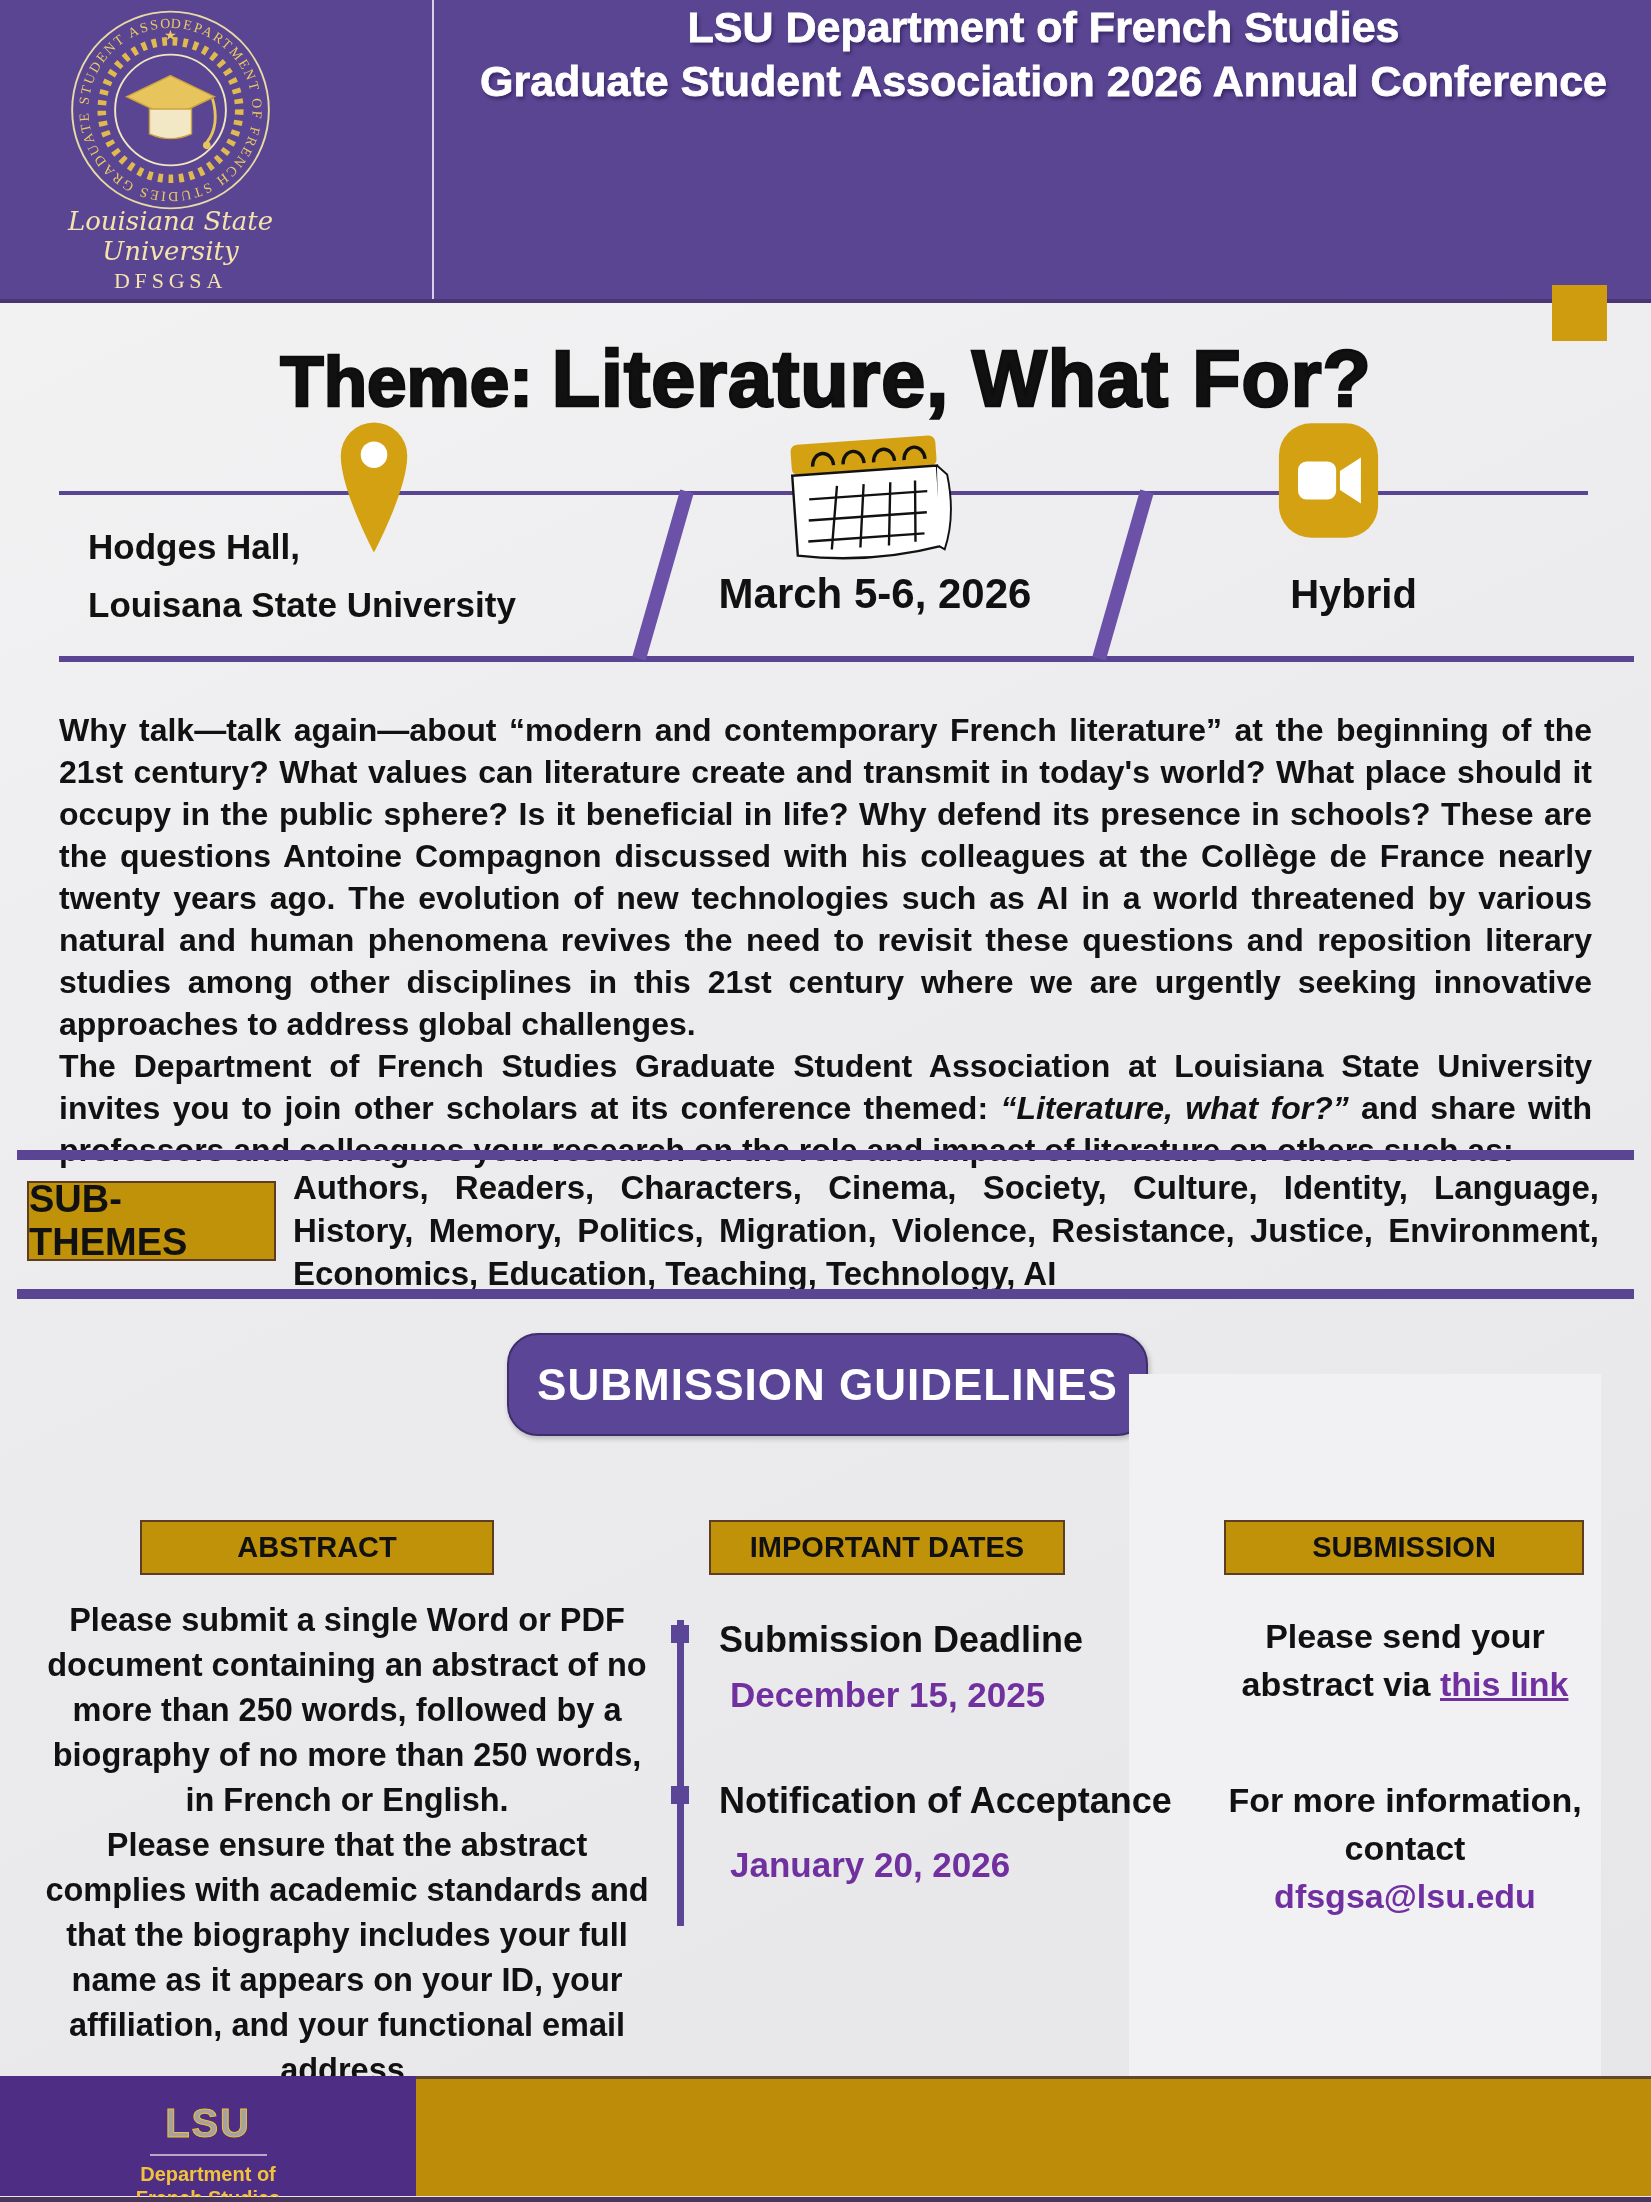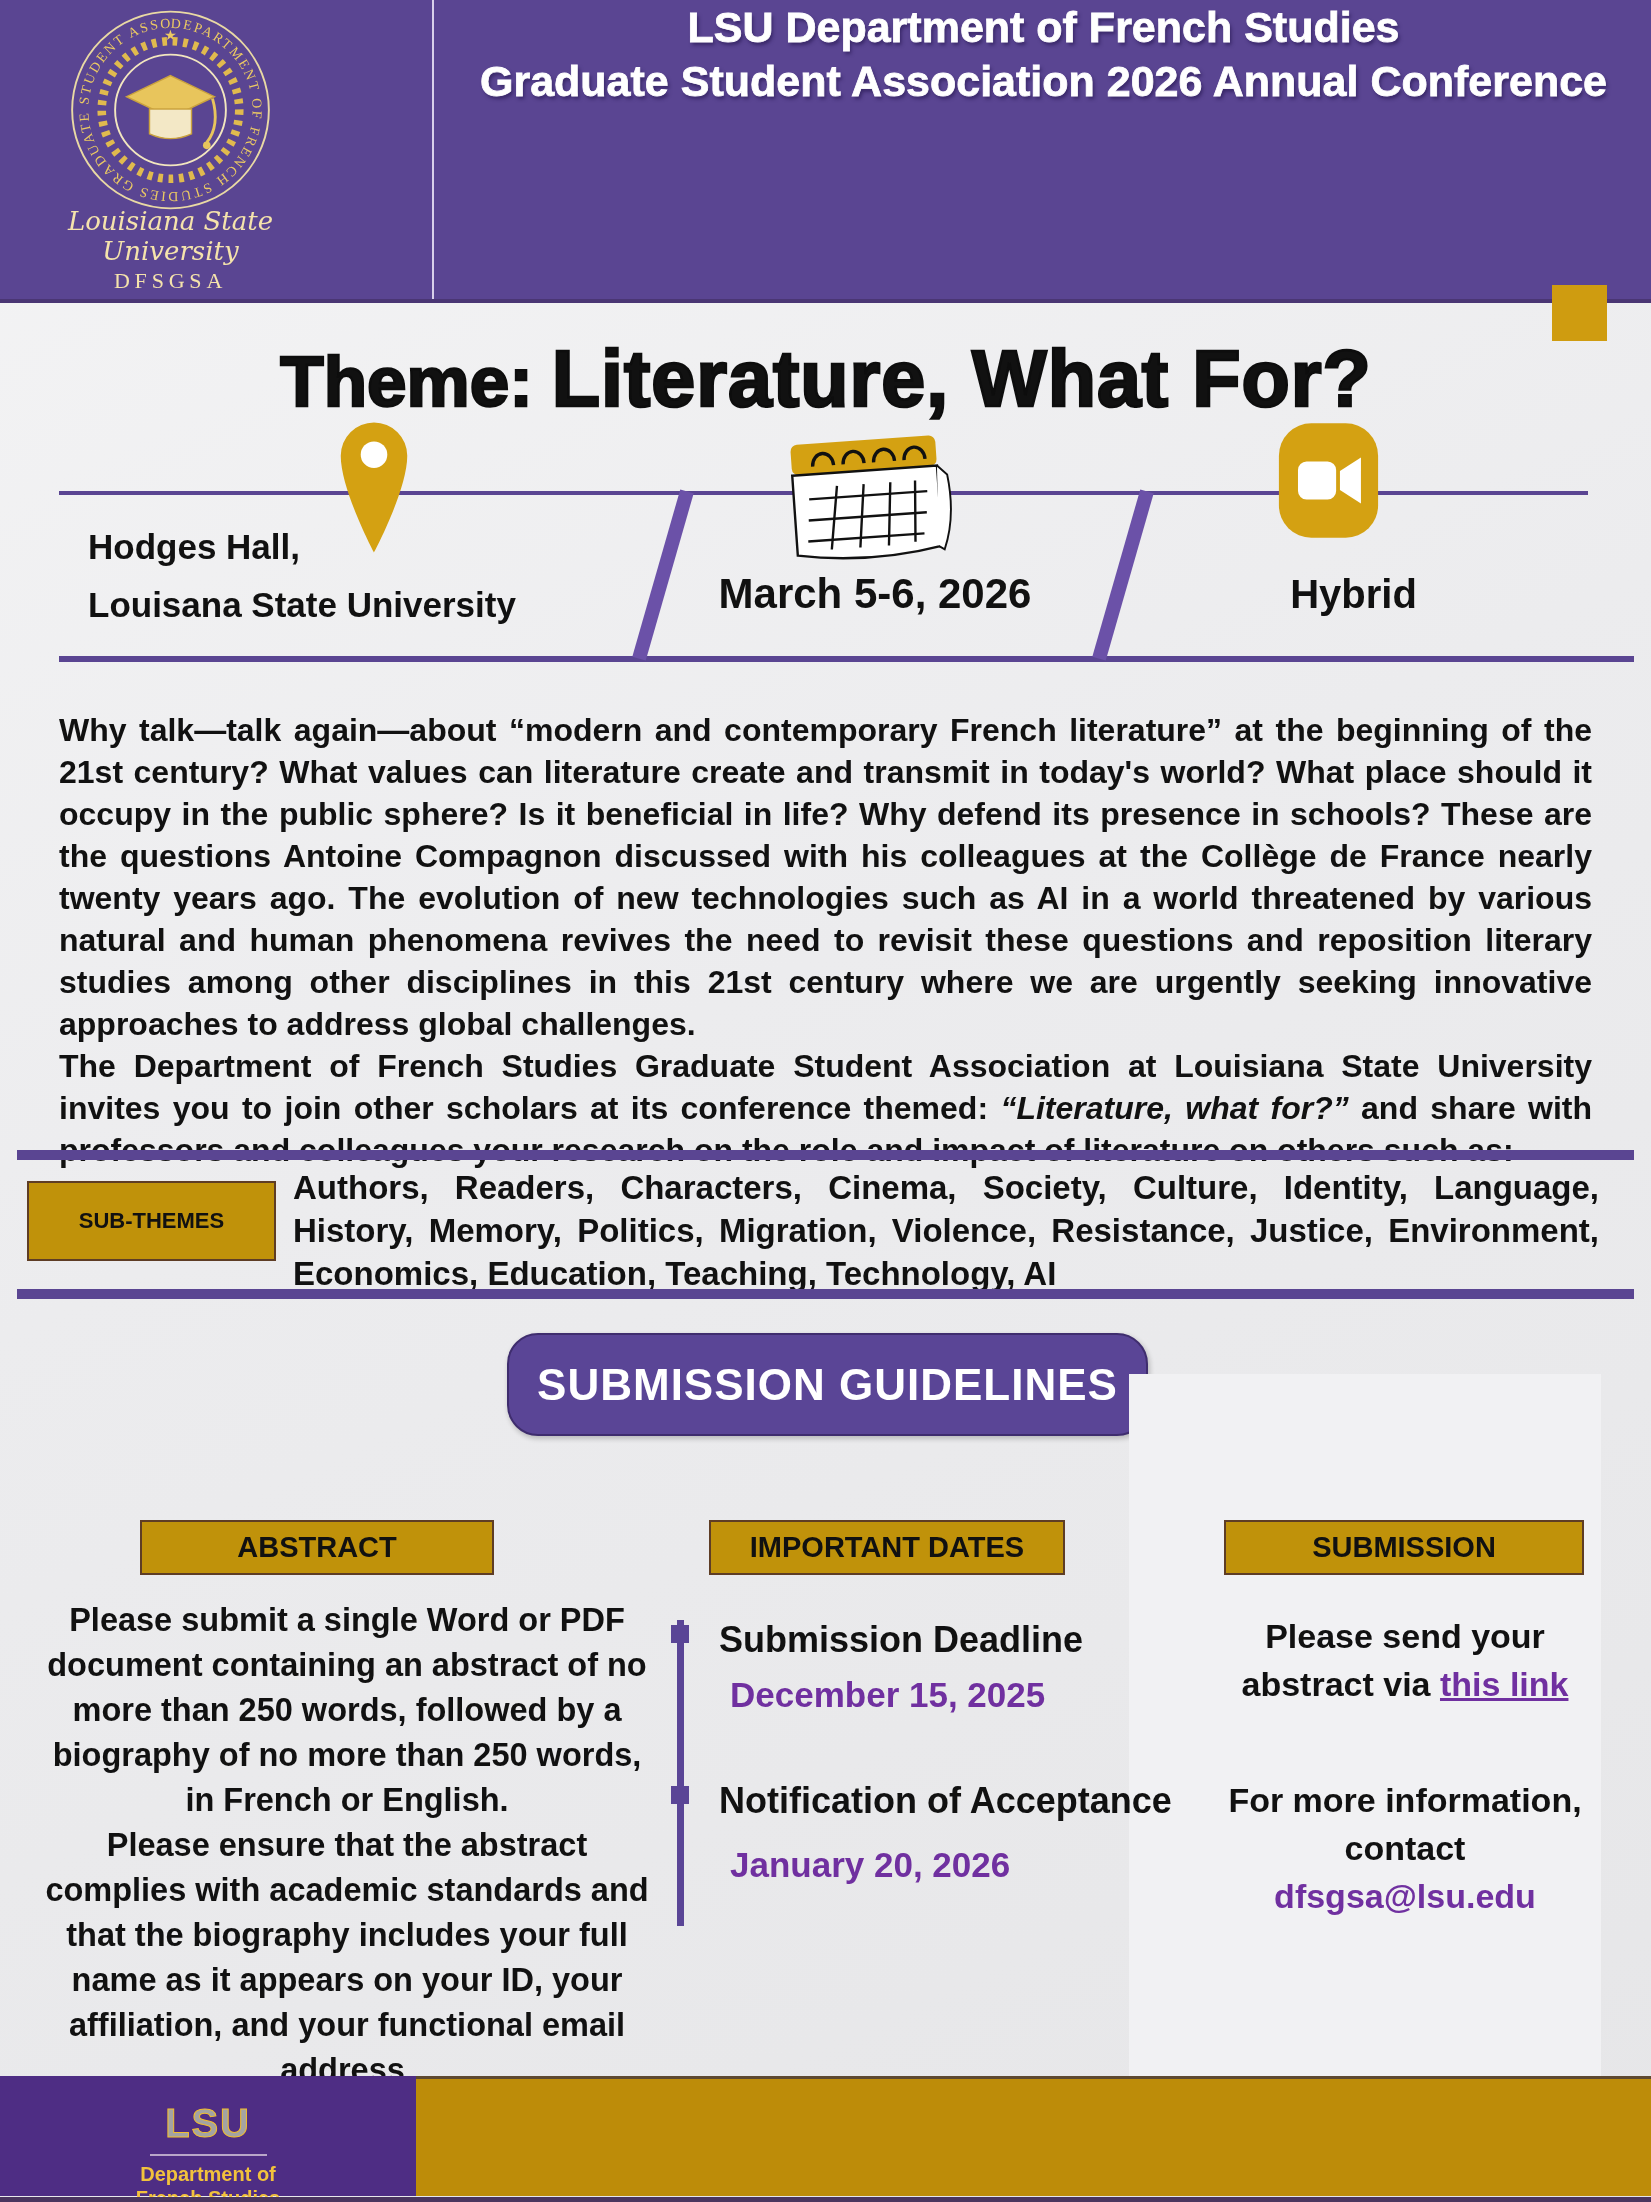--- a/index.html
+++ b/index.html
@@ -37,21 +37,21 @@
   
   .intro{position:absolute;left:59px;top:673px;width:1533px;font-size:32px;line-height:42px;
     font-weight:bold;text-align:justify;margin-top:36px;}
   .intro p{margin:0;}
   .theme-inline{font-style:italic;}
   
   .bar{position:absolute;left:17px;width:1617px;height:9.6px;background:#5a4592;}
   .bar-top{top:1150px;} .bar-bottom{top:1289px;}
   .subthemes-box{position:absolute;left:27px;top:1181px;width:245px;height:76px;background:#c0920a;
     border:2.9px solid #5e3d25;display:flex;align-items:center;justify-content:center;
-    font-size:22px;font-weight:bold;}
+    font-size:38px;font-weight:bold;}
   .subthemes-text{position:absolute;left:293px;top:1166px;width:1306px;font-size:33px;line-height:43px;
     font-weight:bold;text-align:justify;}
   
   .pill{position:absolute;left:507px;top:1333px;width:637px;height:99px;background:#5a4596;
     border:2.9px solid #3f2d6e;border-radius:31px;display:flex;align-items:center;justify-content:center;
     color:#fff;font-size:44px;font-weight:bold;letter-spacing:1px;box-shadow:1.9px 2.9px 4.8px rgba(0,0,0,.2);}
   .right-panel{position:absolute;left:1129px;top:1374px;width:472px;height:702px;background:#f1f1f3;}
   
   .col-header{position:absolute;top:1520px;height:55px;background:#c0920a;border:2.9px solid #5e3d25;
     display:flex;align-items:center;justify-content:center;font-size:29px;font-weight:bold;box-sizing:border-box;}

